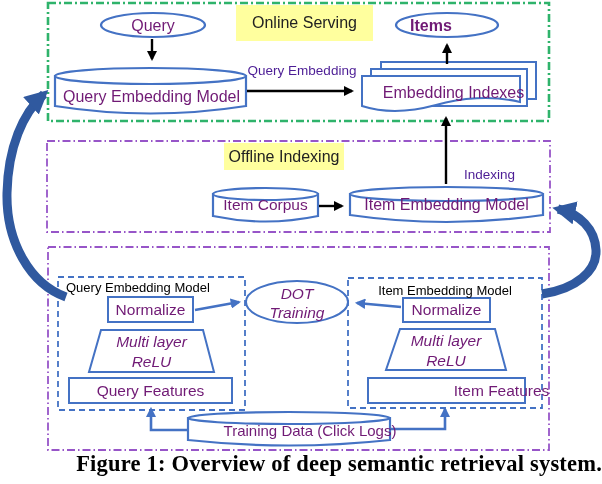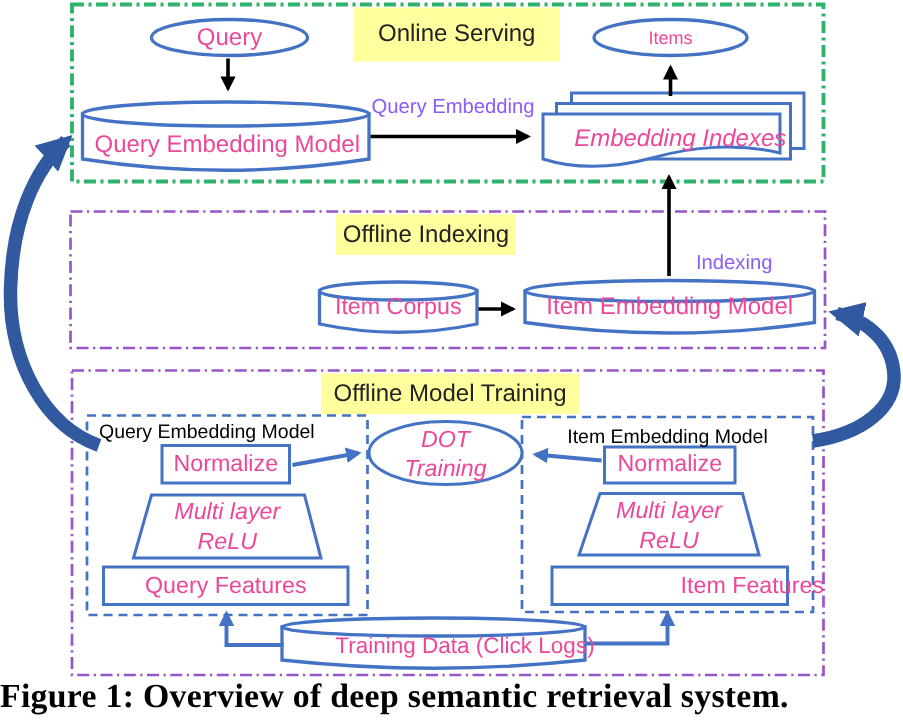--- a/index.html
+++ b/index.html
@@ -1,25 +1,25 @@
 <!DOCTYPE html>
 <html><head>
 <meta charset="utf-8">
 <style>
   html,body{margin:0;padding:0;background:#fff;}
   .fig{position:relative;width:602px;height:484px;background:#fff;
        font-family:"Liberation Sans",sans-serif;overflow:hidden;}
   .fig svg{position:absolute;left:0;top:0;}
-  .lbl{position:absolute;text-align:center;color:#ec4899;}
+  .lbl{position:absolute;text-align:center;color:#701a75;}
   .lbl .ln{display:block;font-style:italic;}
   .sec{position:absolute;background:#FFFF9E;color:#222;text-align:center;
        font-size:16px;display:flex;align-items:center;justify-content:center;}
-  .small{font-size:13.5px;color:#8b5cf6;}
+  .small{font-size:13.5px;color:#4c1d95;}
   .title-sm{font-size:13px;color:#000;}
-  .cap{position:absolute;left:0;top:451px;width:602px;text-align:left;
+  .cap{position:absolute;left:0;top:451px;width:602px;text-align:right;
        font-family:"Liberation Serif",serif;font-weight:bold;font-size:22.5px;
        color:#000;letter-spacing:0.2px;}
 </style>
 </head>
 <body>
 
 <div class="fig">
 
   <svg width="602" height="484" viewBox="0 0 602 484">
     <defs>
@@ -89,26 +89,25 @@
     <line x1="401" y1="307" x2="357" y2="303" stroke="#4472C4" stroke-width="2.6" marker-end="url(#mBlue)"></line>
     <path d="M189,430 L151,430 L151,409" fill="none" stroke="#4472C4" stroke-width="2.6" marker-end="url(#mBlue)"></path>
     <path d="M390,429 L445,429 L445,409" fill="none" stroke="#4472C4" stroke-width="2.6" marker-end="url(#mBlue)"></path>
 
     <path d="M66,297 C30,284 6,242 7,193 C8,147 23,113 44,94" fill="none" stroke="#30599F" stroke-width="9" marker-end="url(#mBig)"></path>
     <path d="M542,294 C576,289 597,271 596,250 C595,229 580,214 558,209" fill="none" stroke="#30599F" stroke-width="9" marker-end="url(#mBig)"></path>
   </svg>
 
   <div class="sec" style="left:236px;top:5px;width:137px;height:36px;">Online Serving</div>
   <div class="sec" style="left:224px;top:143px;width:120px;height:27px;">Offline Indexing</div>
-  <div class="sec" style="left:214px;top:249px;width:172px;height:27px;">Offline Model Training</div>
 
   <div class="lbl" style="left:101px;top:14px;width:104px;font-size:16px;line-height:23px;">Query</div>
-  <div class="lbl" style="left:396px;top:14px;width:102px;font-size:12px;line-height:23px;">Items</div>
+  <div class="lbl" style="left:380px;top:14px;width:102px;font-size:16px;line-height:23px;font-weight:bold;">Items</div>
   <div class="lbl" style="left:57px;top:84px;width:189px;font-size:16px;line-height:25px;">Query Embedding Model</div>
-  <div class="lbl" style="left:364px;top:80px;width:179px;font-size:16px;line-height:25px;font-style:italic;">Embedding Indexes</div>
+  <div class="lbl" style="left:364px;top:80px;width:179px;font-size:16px;line-height:25px;">Embedding Indexes</div>
   <div class="lbl" style="left:213px;top:193px;width:105px;font-size:15.5px;line-height:24px;">Item Corpus</div>
   <div class="lbl" style="left:350px;top:193px;width:193px;font-size:16px;line-height:24px;">Item Embedding Model</div>
 
   <div class="lbl small" style="left:244px;top:63px;width:116px;">Query Embedding</div>
   <div class="lbl small" style="left:451px;top:167px;width:64px;text-align:right;">Indexing</div>
 
   <div class="lbl title-sm" style="left:66px;top:280px;width:160px;text-align:left;">Query Embedding Model</div>
   <div class="lbl title-sm" style="left:350px;top:283px;width:190px;">Item Embedding Model</div>
 
   <div class="lbl" style="left:108px;top:300px;width:85px;font-size:15.5px;line-height:20px;">Normalize</div>

